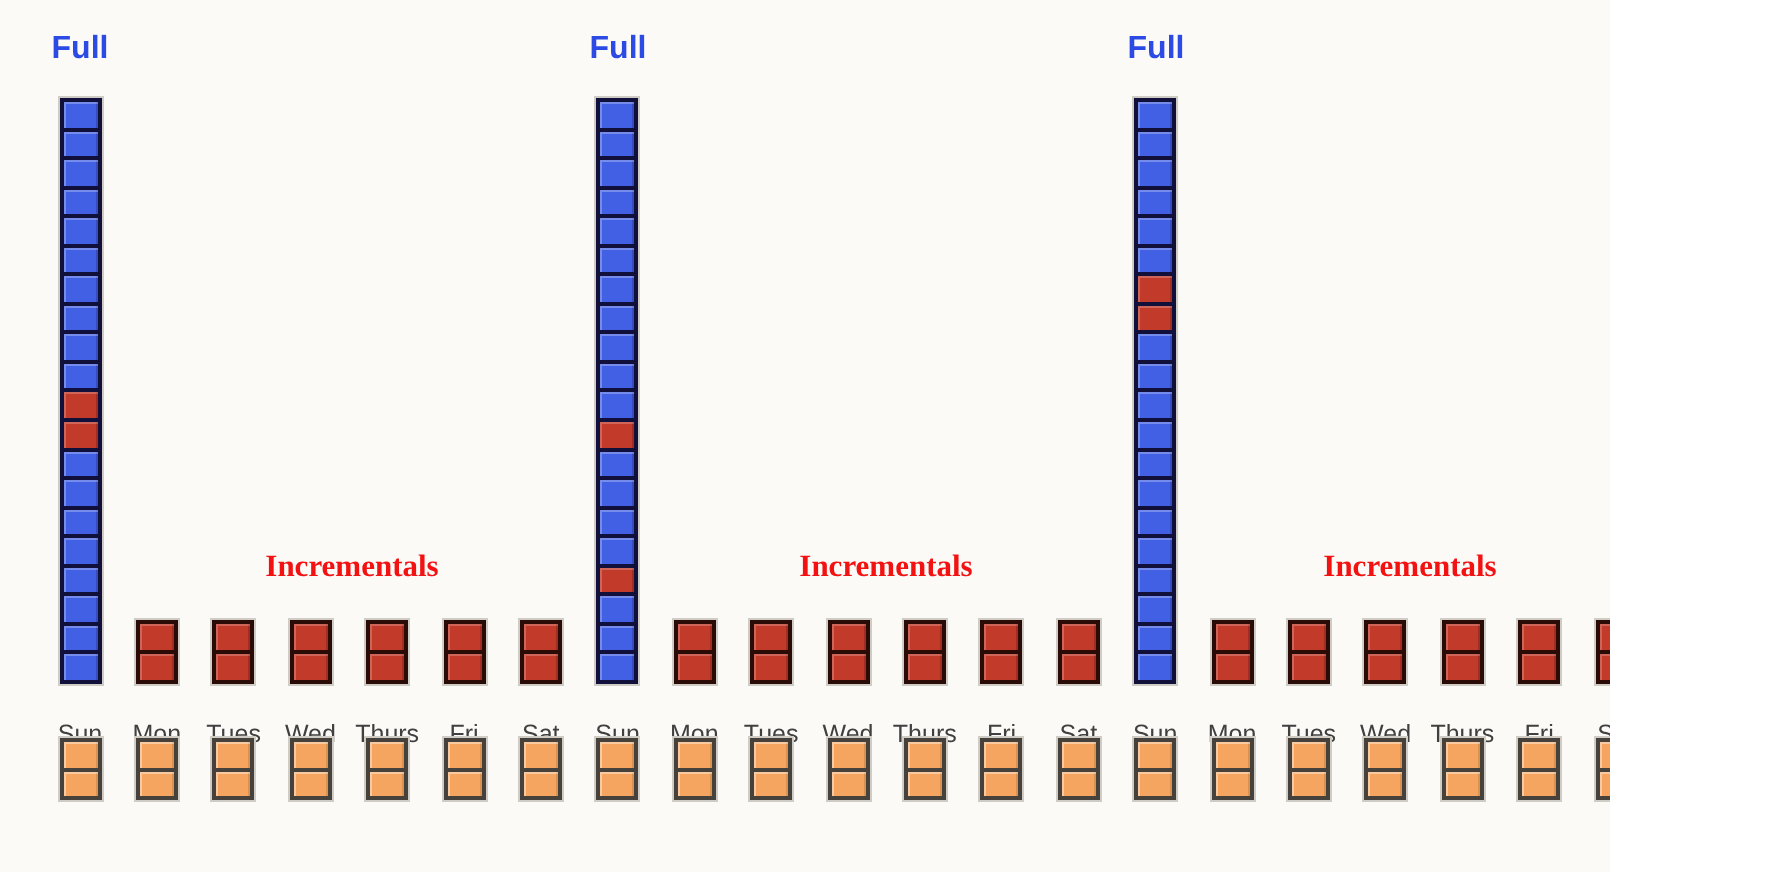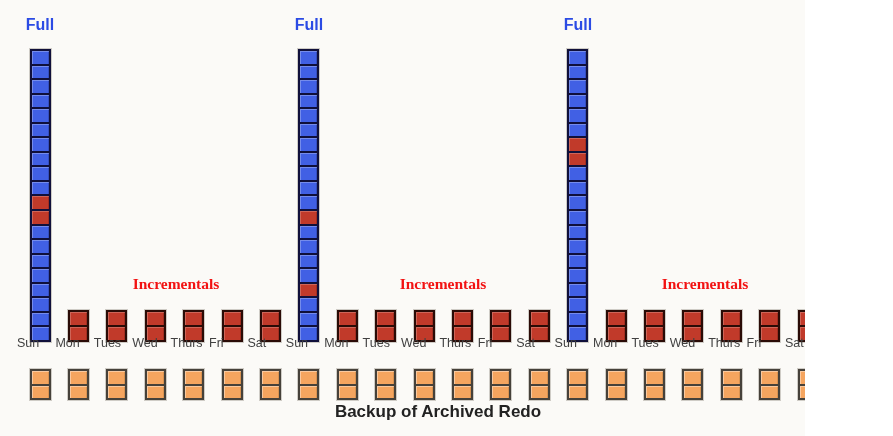--- a/index.html
+++ b/index.html
@@ -13,22 +13,22 @@
     font-size:16px;font-weight:bold;color:var(--full-label,#2b4be4);
     white-space:nowrap;
   }
   .inc-label{
     position:absolute;top:275px;transform:translateX(-50%);
     font-size:15.5px;font-weight:bold;color:var(--incrementals-label,#f21212);
     white-space:nowrap;
     font-family:Liberation Serif, serif;
   }
   .day-label{
-    position:absolute;top:336px;width:46px;margin-left:-23px;
-    text-align:left;font-size:12.5px;color:var(--day-label,#404040);
+    position:absolute;top:360px;width:46px;margin-left:-23px;
+    text-align:center;font-size:12.5px;color:var(--day-label,#404040);
     white-space:nowrap;
   }
   .bottom-label{
     position:absolute;top:402px;left:438px;transform:translateX(-50%);
     font-size:17px;font-weight:bold;color:var(--bottom-label,#222222);
     white-space:nowrap;
   }
   .stack{
     position:absolute;width:17px;display:flex;flex-direction:column;
     outline:1px solid #cfccc6;
@@ -66,21 +66,20 @@
 <div class="canvas" id="canvas">
 
   <div class="full-label" style="left:40px">Full</div>
   <div class="full-label" style="left:309px">Full</div>
   <div class="full-label" style="left:578px">Full</div>
 
   <div class="inc-label" style="left:176px">Incrementals</div>
   <div class="inc-label" style="left:443px">Incrementals</div>
   <div class="inc-label" style="left:705px">Incrementals</div>
 
-  <div class="bottom-label">Backup of Archived Redo</div>
 
 <div class="stack full-stack" style="left: 29.5px;">
       <div class="cell cell-blue"></div>
       <div class="cell cell-blue"></div>
       <div class="cell cell-blue"></div>
       <div class="cell cell-blue"></div>
       <div class="cell cell-blue"></div>
       <div class="cell cell-blue"></div>
       <div class="cell cell-blue"></div>
       <div class="cell cell-blue"></div>

